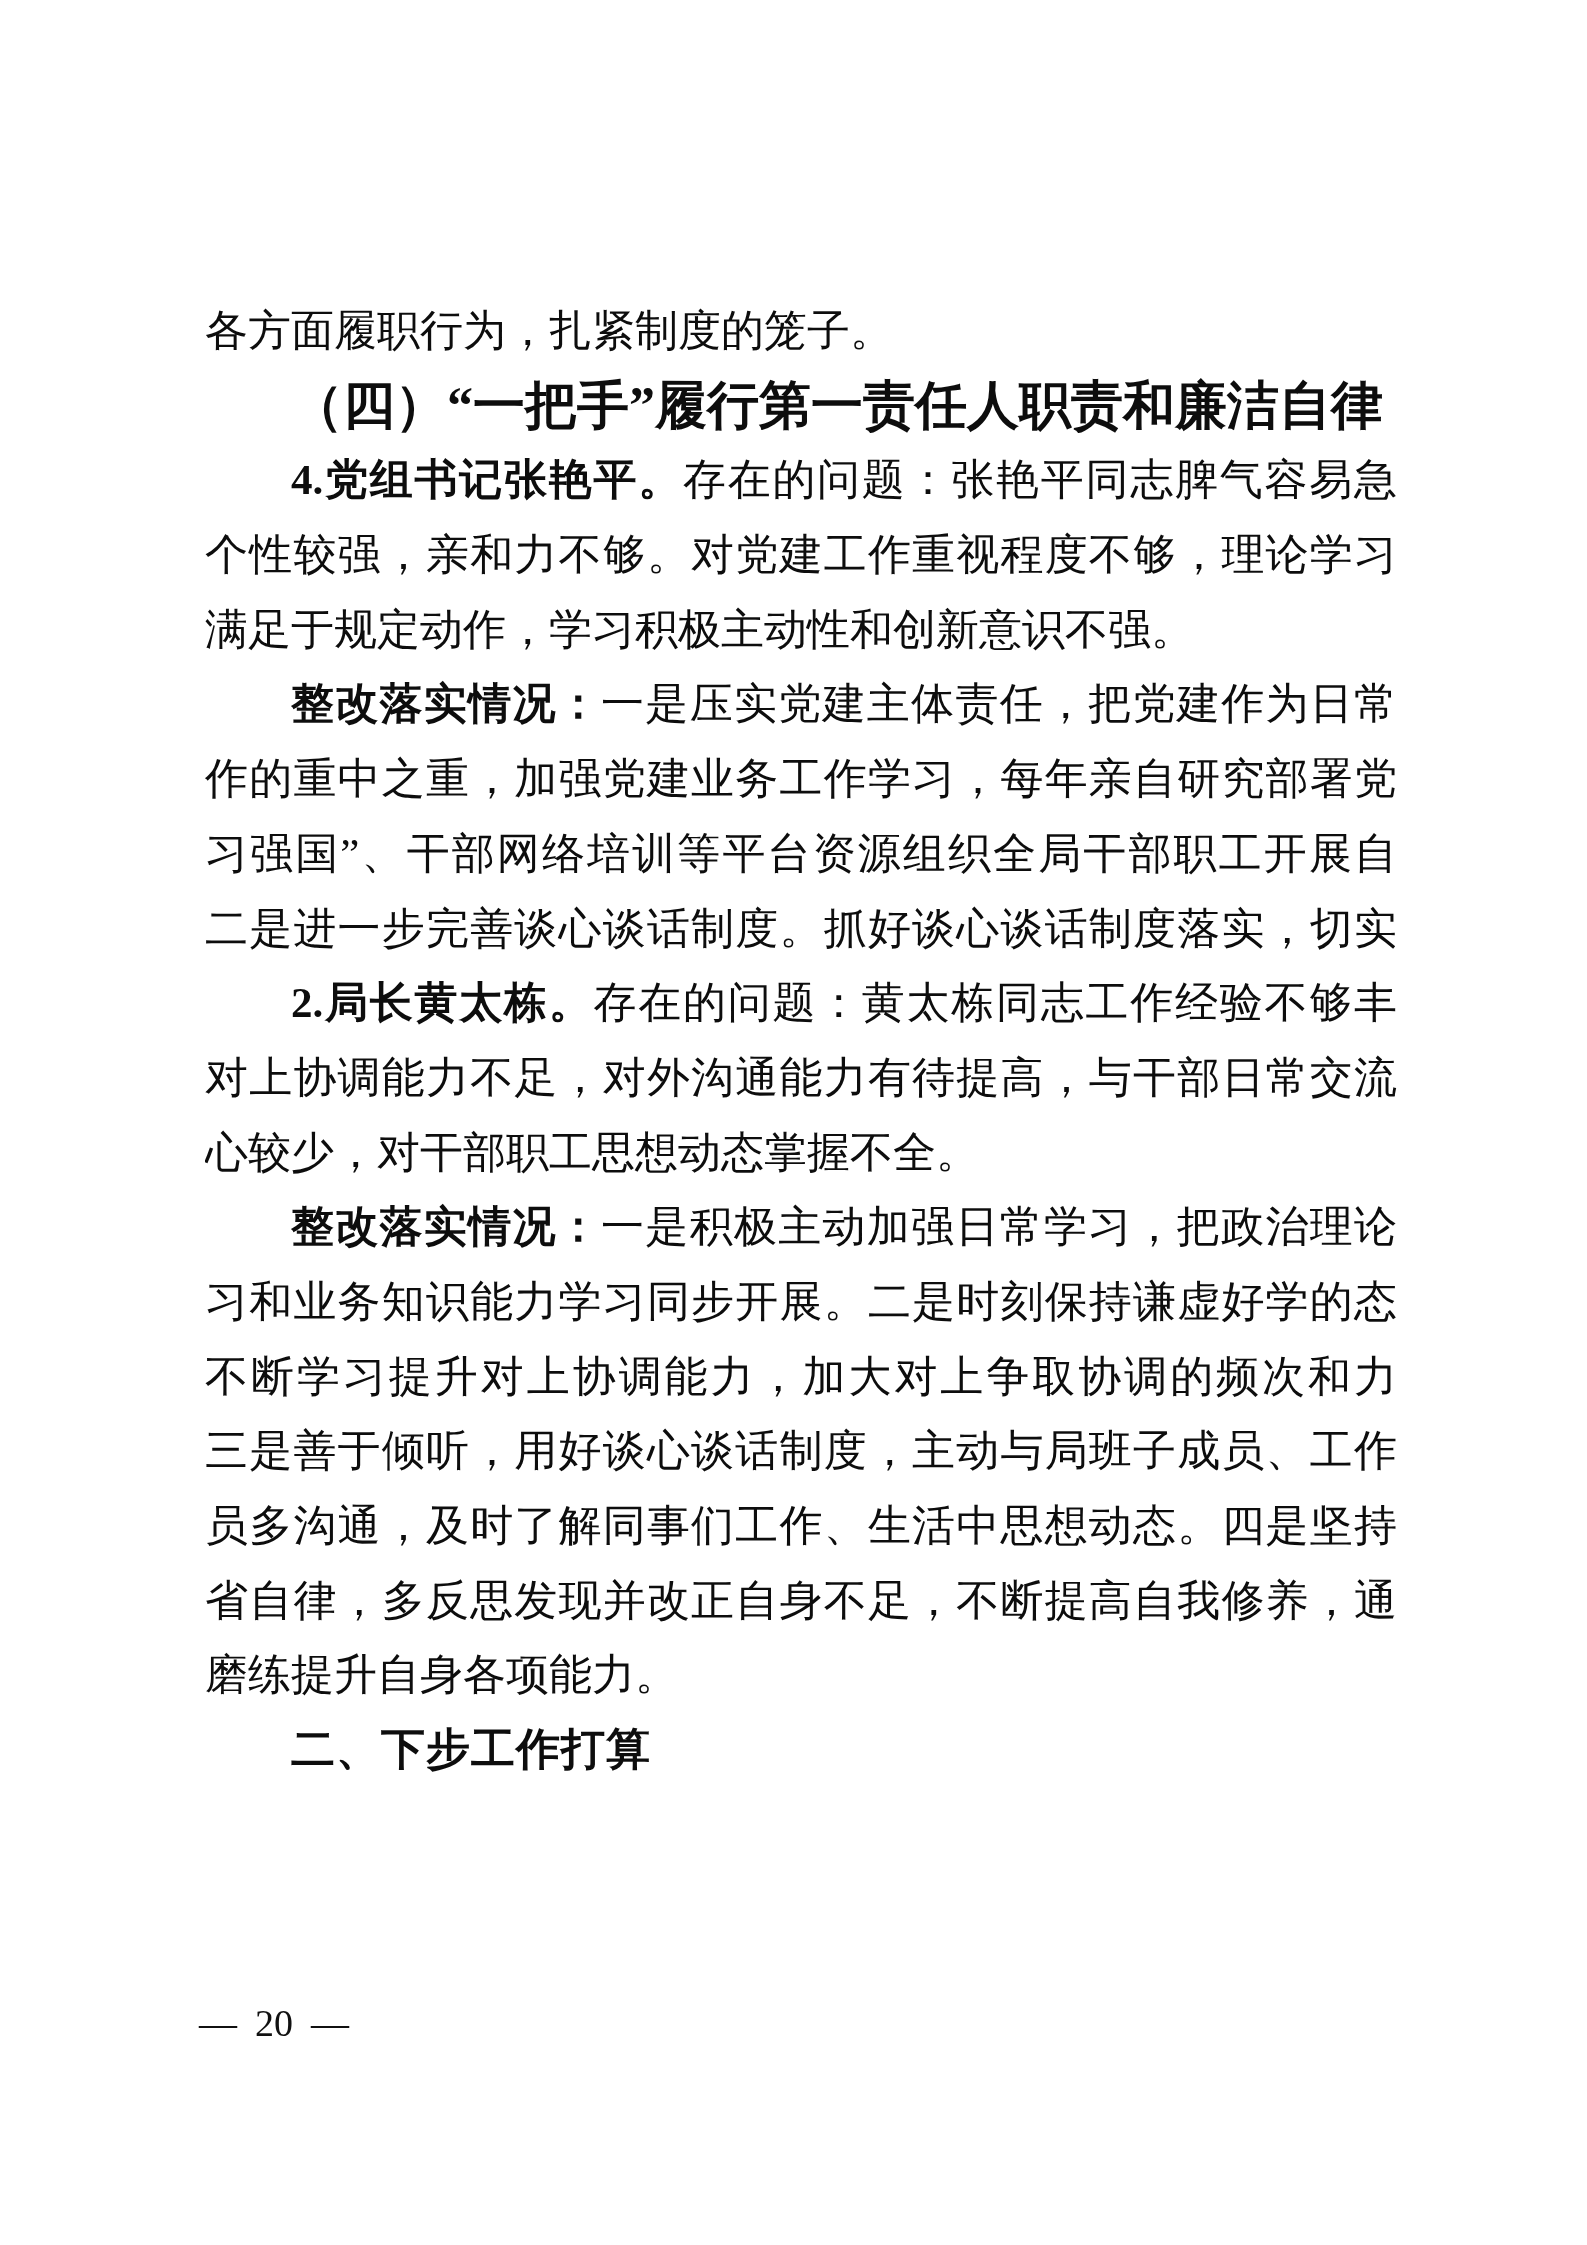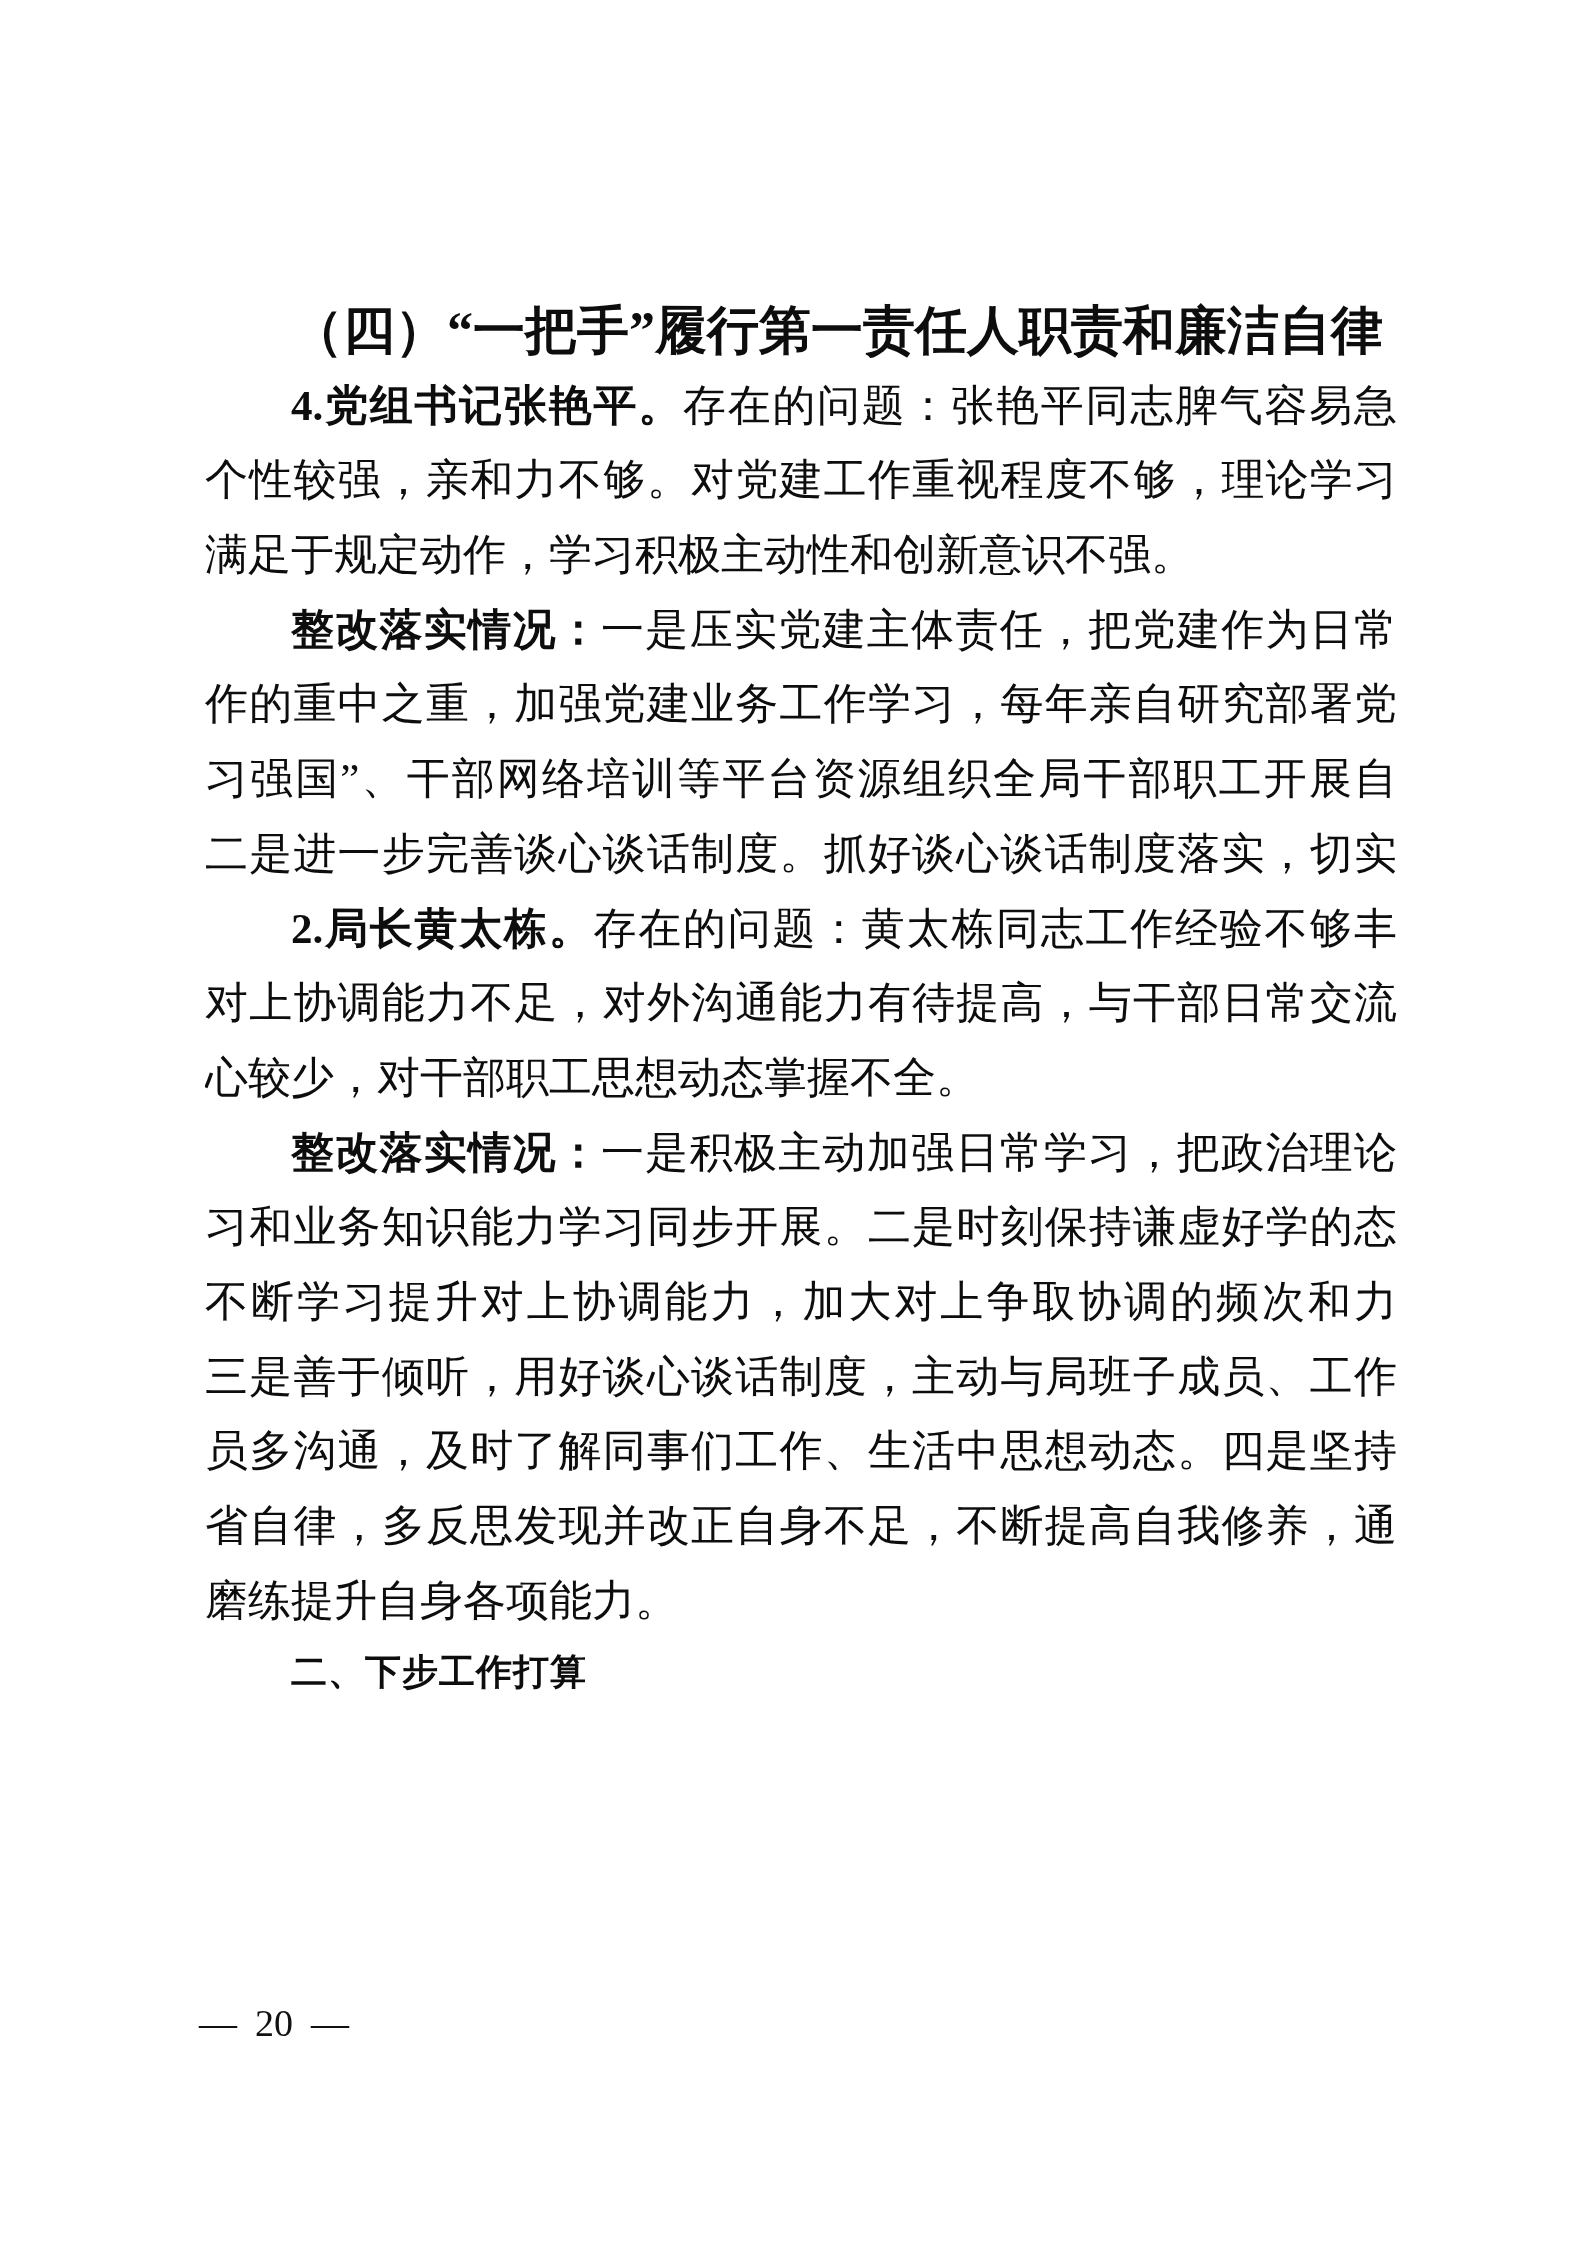--- a/index.html
+++ b/index.html
@@ -31,22 +31,22 @@
     text-align-last:justify;
     text-justify:inter-ideograph;
   }
   .b{font-weight:700;}
   .hk{ 
     font-weight:700;
     font-size:52px;
   }
   .hh{ 
     font-weight:700;
-    font-family:Liberation Mono, monospace;
-    font-size:36px;
+    font-family:Liberation Serif, serif;
+    font-size:44px;
     letter-spacing:1px;
   }
   .footer{
     position:absolute;
     left:199px;
     top:2002px;
     display:flex;
     align-items:center;
     gap:18px;
     font-size:38px;
@@ -54,20 +54,21 @@
     color:#111;
   }
 </style>
 </head>
 <body>
 
 <div class="page">
 
   <div class="content">
 
+    <div class="line">各方面履职行为，扎紧制度的笼子。</div>
 
     <div class="line indent hk">（四）“一把手”履行第一责任人职责和廉洁自律情况</div>
 
     <div class="line indent j"><span class="b">4.党组书记张艳平。</span><span>存在的问题：张艳平同志脾气容易急躁，</span></div>
 
     <div class="line j">个性较强，亲和力不够。对党建工作重视程度不够，理论学习只</div>
 
     <div class="line">满足于规定动作，学习积极主动性和创新意识不强。</div>
 
     <div class="line indent j"><span class="b">整改落实情况：</span><span>一是压实党建主体责任，把党建作为日常工</span></div>

